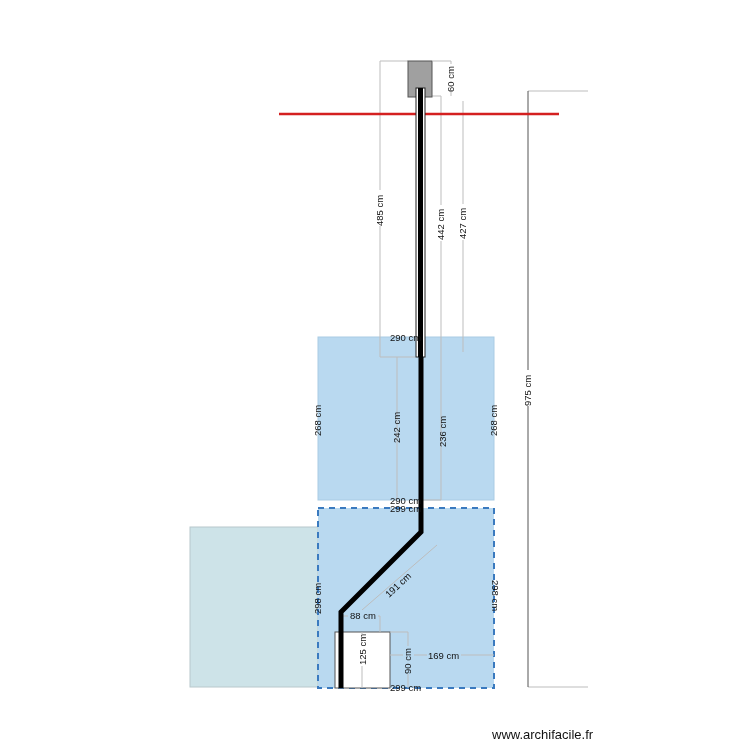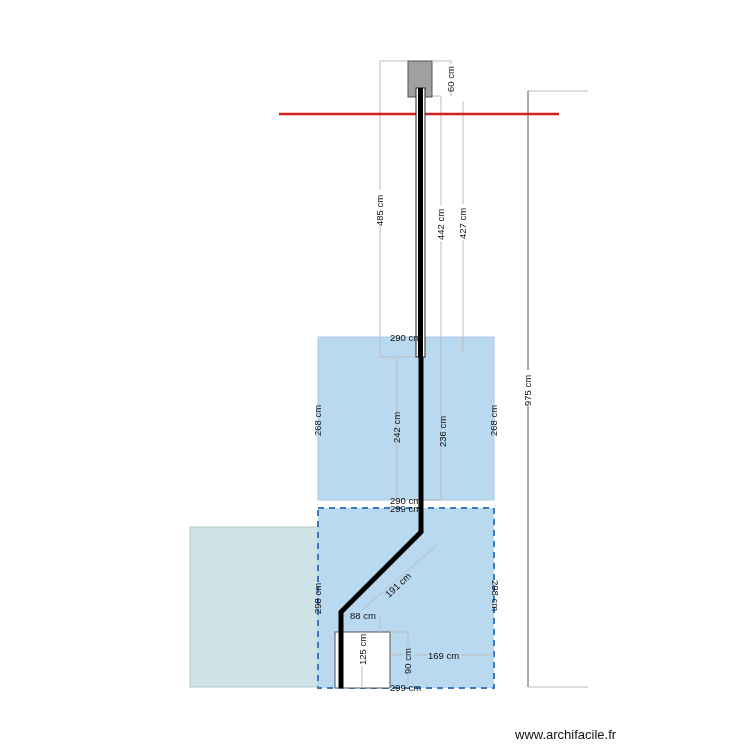--- a/index.html
+++ b/index.html
@@ -1,20 +1,20 @@
 <!DOCTYPE html>
 <html><head>
 <meta charset="utf-8">
 <style>
   html, body { margin:0; padding:0; background:#ffffff; }
   body { width:750px; height:750px; position:relative; overflow:hidden;
          font-family:"Liberation Sans", sans-serif; }
   #canvas { position:absolute; left:0; top:0; width:750px; height:750px; }
   .dim-text { font-family:"Liberation Sans", sans-serif; font-size:9.5px; fill:#111; }
-  .watermark { position:absolute; left:515px; top:727px; font-size:13px; color:#111;
+  .watermark { position:absolute; left:492px; top:727px; font-size:13px; color:#111;
                font-family:"Liberation Sans", sans-serif; }
 </style>
 </head>
 <body>
 
 <svg id="canvas" width="750" height="750" viewBox="0 0 750 750" xmlns="http://www.w3.org/2000/svg">
 
   <rect x="190" y="527" width="128" height="160" fill="#cde3e8" stroke="#b8c8cc" stroke-width="1"></rect>
 
   <rect x="318" y="337" width="176" height="163" fill="#b9d9f0" stroke="#a9cbe4" stroke-width="1"></rect>

